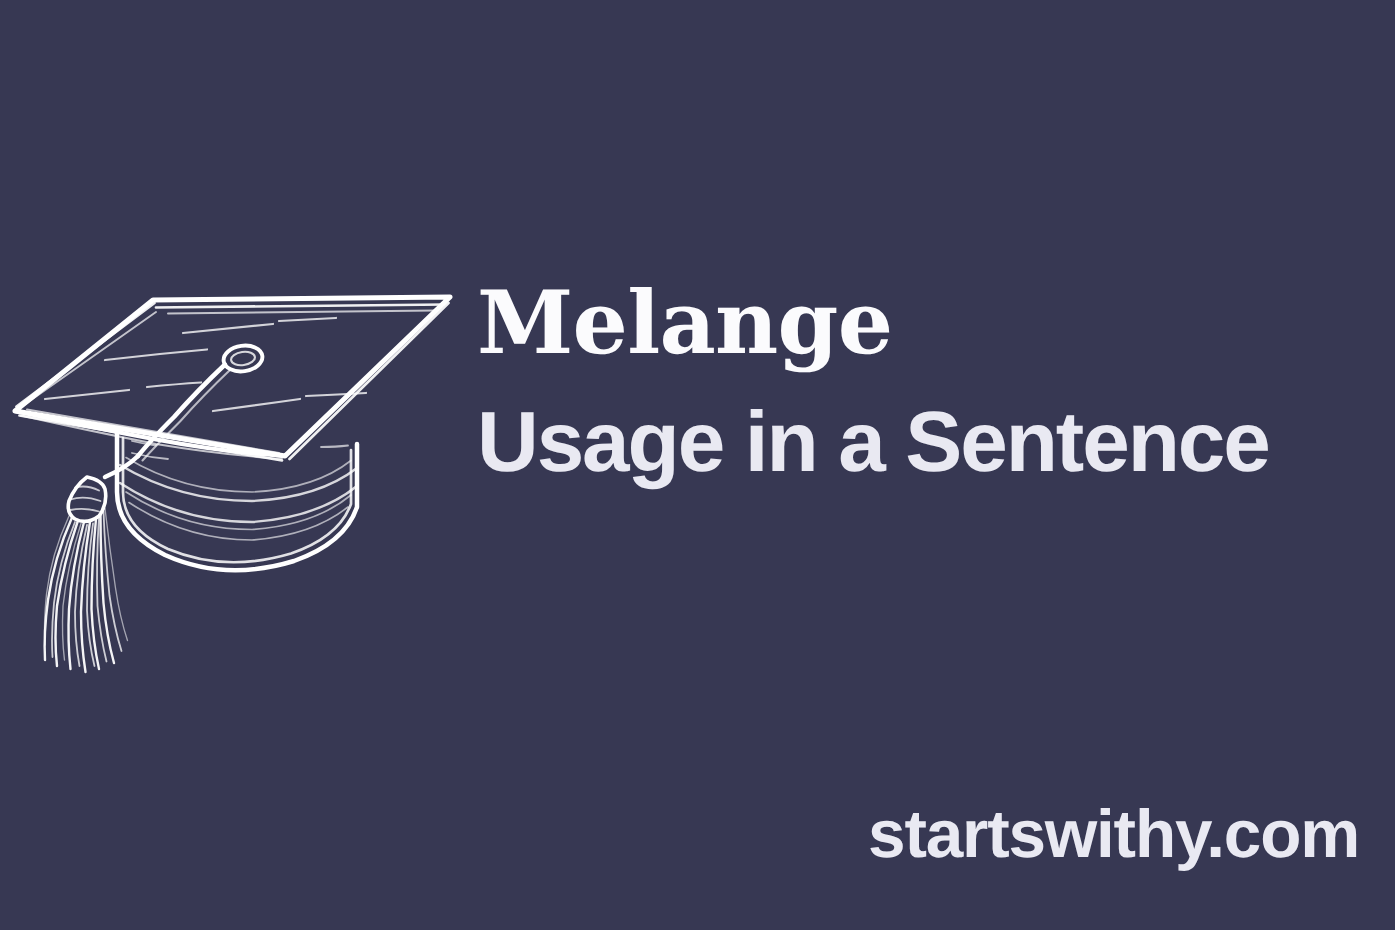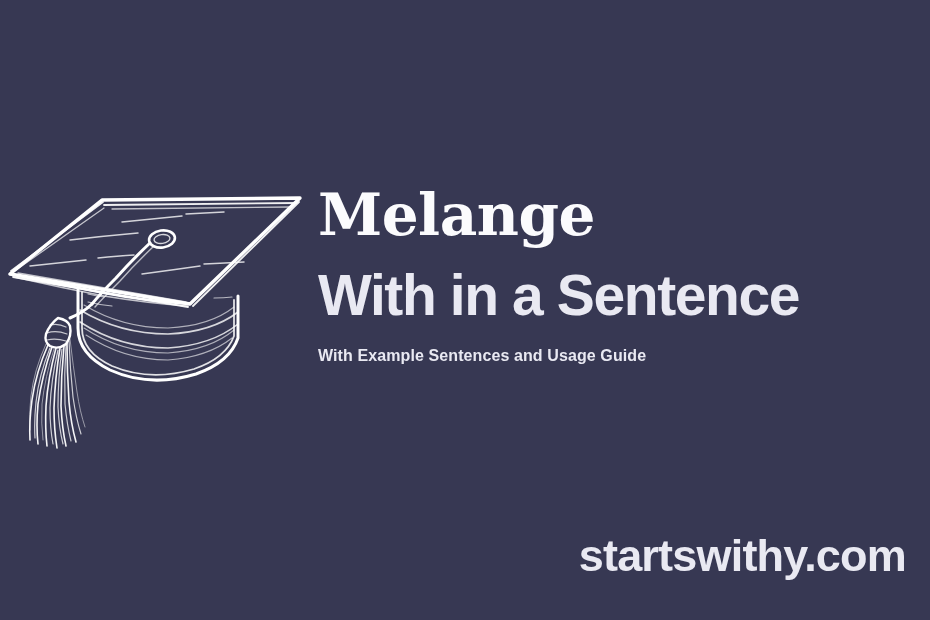--- a/index.html
+++ b/index.html
@@ -193,19 +193,18 @@
         <path d="M10 96 Q56 106 104 115 Q146 123 190 126"></path>
       </g>
       <g stroke-width="1.3" opacity="0.7">
         <path d="M14 99 Q58 109 104 118 Q146 125 188 128"></path>
       </g>
     </svg>
   </div>
 
   <div class="text-block">
     <div class="word-title">Melange</div>
-    <div class="headline">With in a Sentence</div>
-    <div class="tagline">With Example Sentences and Usage Guide</div>
+    <div class="headline">Usage in a Sentence</div>
   </div>
 
   <div class="brand">startswithy.com</div>
 
 </div>
 
 </body></html>

